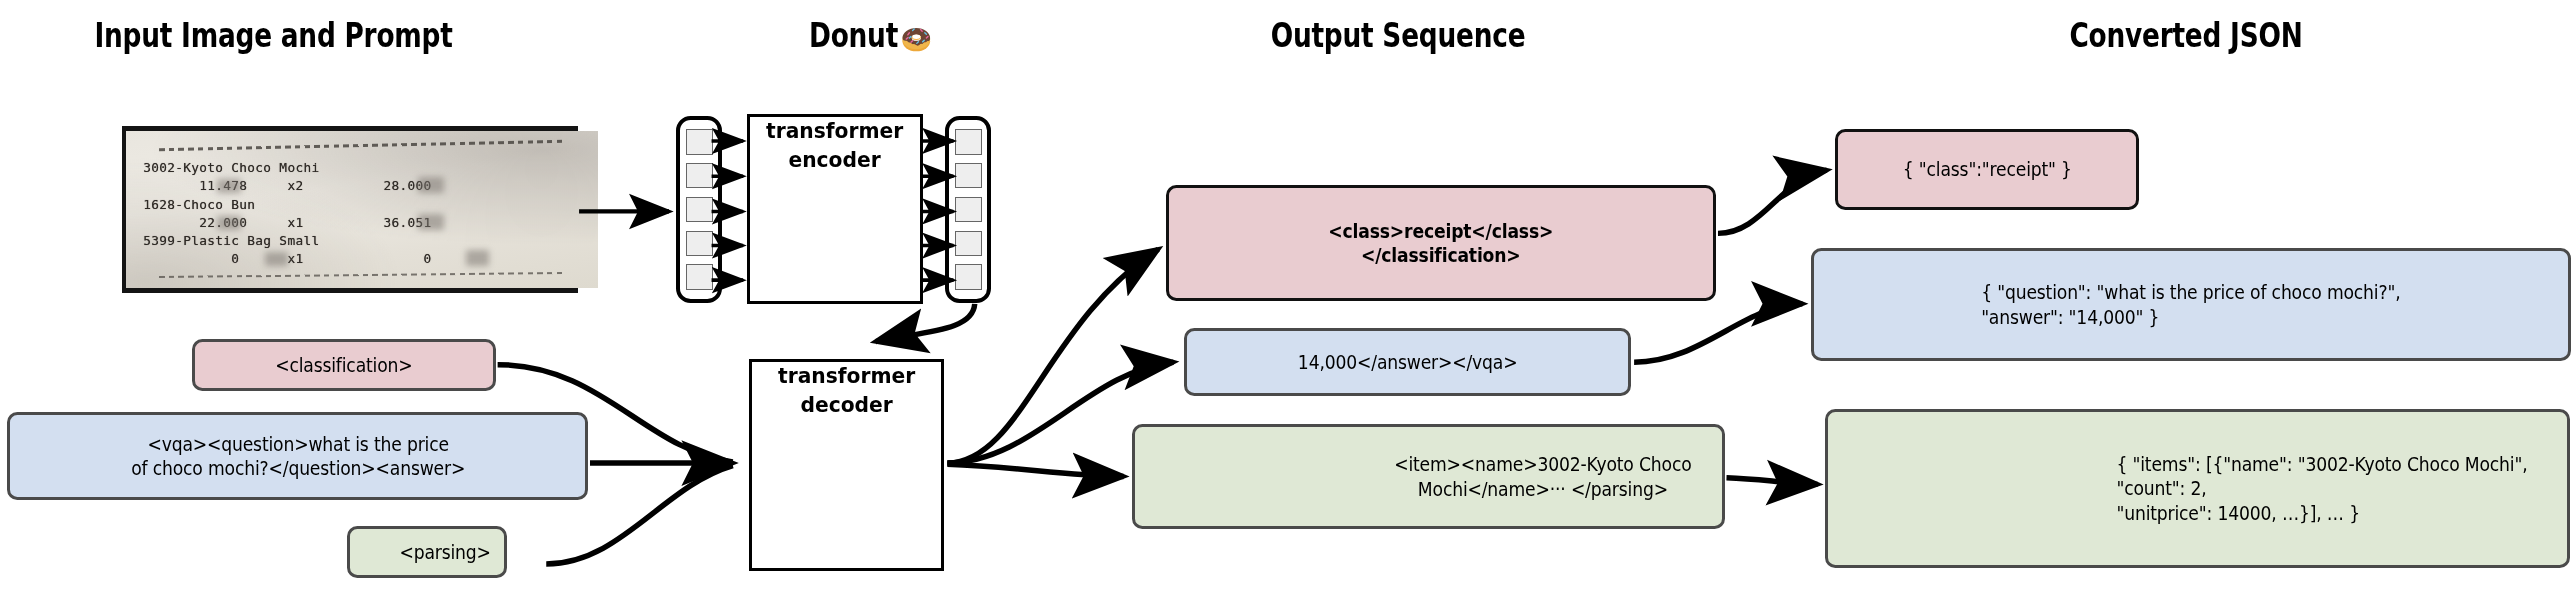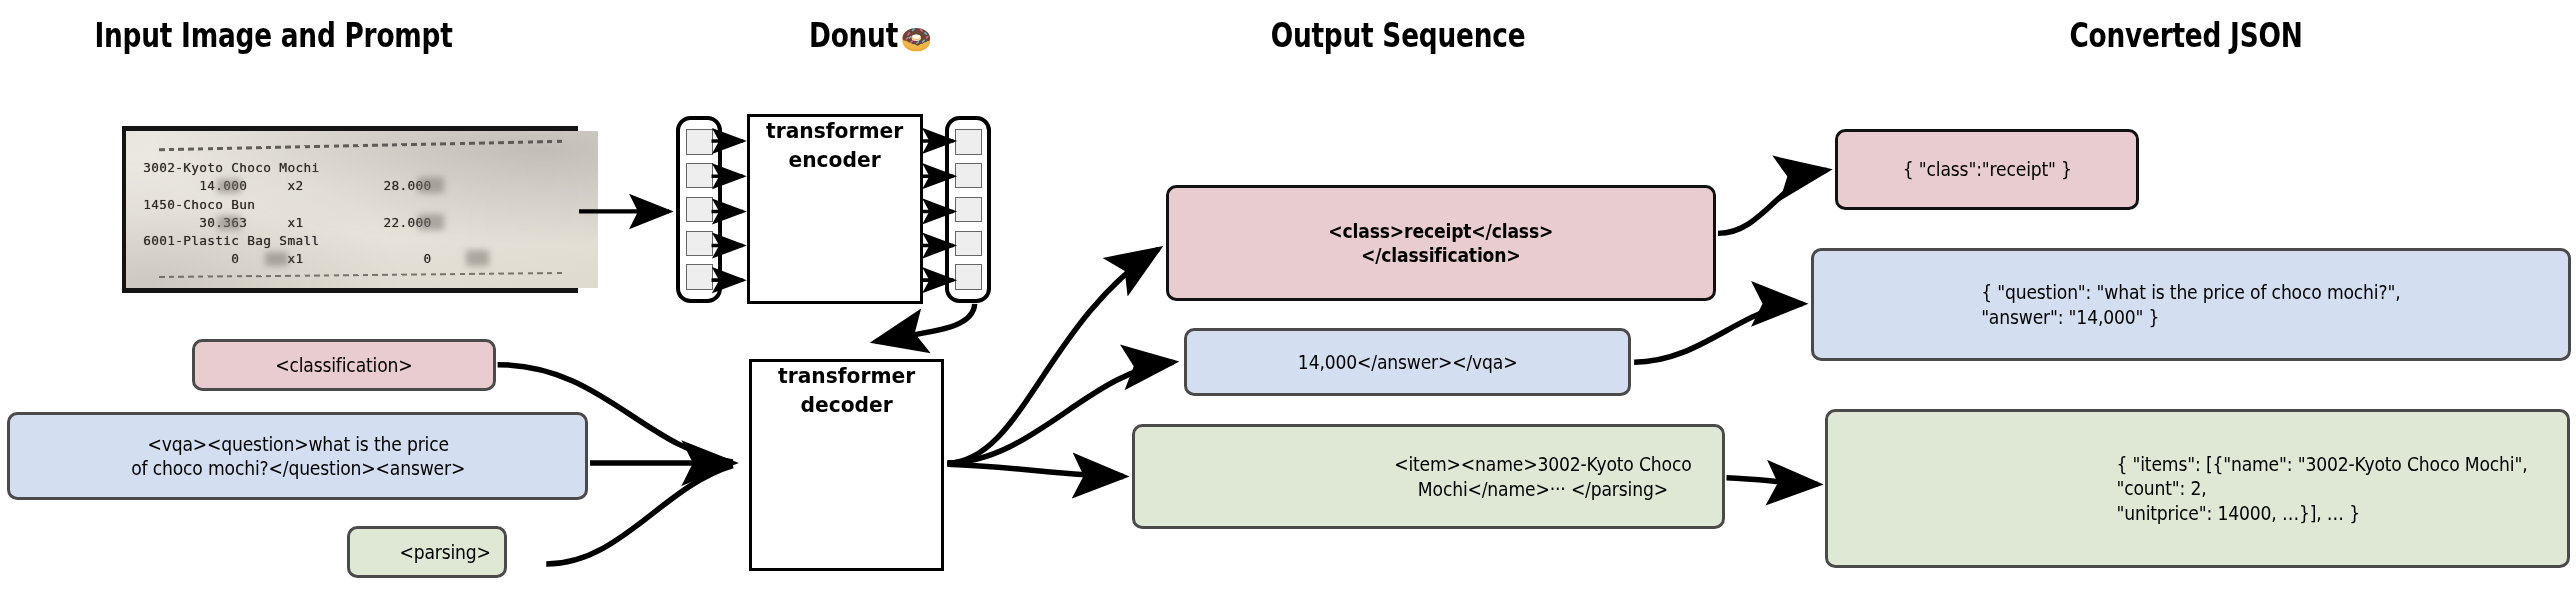--- a/index.html
+++ b/index.html
@@ -196,24 +196,24 @@
 
   <div class="col-header" style="left:1812px; top:16px; width:748px;">
     <span>Converted JSON</span>
   </div>
 
   <div id="receipt">
     <div id="receipt-inner">
       <div class="rcp-dash" style="top:13.4px; transform: rotate(-1.2deg);"></div>
 
       <div class="rcp-line" style="left:17px; top:29px;">3002-Kyoto Choco Mochi</div>
-      <div class="rcp-line" style="left:17px; top:47px;">       14.000     x2          28.000</div>
-      <div class="rcp-line" style="left:17px; top:66px;">1450-Choco Bun</div>
-      <div class="rcp-line" style="left:17px; top:84px;">       30.363     x1          22.000</div>
-      <div class="rcp-line" style="left:17px; top:102px;">6001-Plastic Bag Small</div>
+      <div class="rcp-line" style="left:17px; top:47px;">       11.478     x2          28.000</div>
+      <div class="rcp-line" style="left:17px; top:66px;">1628-Choco Bun</div>
+      <div class="rcp-line" style="left:17px; top:84px;">       22.000     x1          36.051</div>
+      <div class="rcp-line" style="left:17px; top:102px;">5399-Plastic Bag Small</div>
       <div class="rcp-line" style="left:17px; top:120px;">           0      x1               0</div>
 
       <div class="rcp-blur" style="left:91px; top:48px; width:24px; height:14.6px;"></div>
       <div class="rcp-blur" style="left:292px; top:46px; width:25.5px; height:16px;"></div>
       <div class="rcp-blur" style="left:91px; top:85px; width:24px; height:14.6px;"></div>
       <div class="rcp-blur" style="left:292px; top:83px; width:25.5px; height:16px;"></div>
       <div class="rcp-blur" style="left:139px; top:121px; width:23px; height:14.6px;"></div>
       <div class="rcp-blur" style="left:340px; top:119px; width:23px; height:16px;"></div>
 
       <div class="rcp-dash" style="top:143px; height:2.4px; transform: rotate(-0.6deg); opacity:0.7;"></div>

